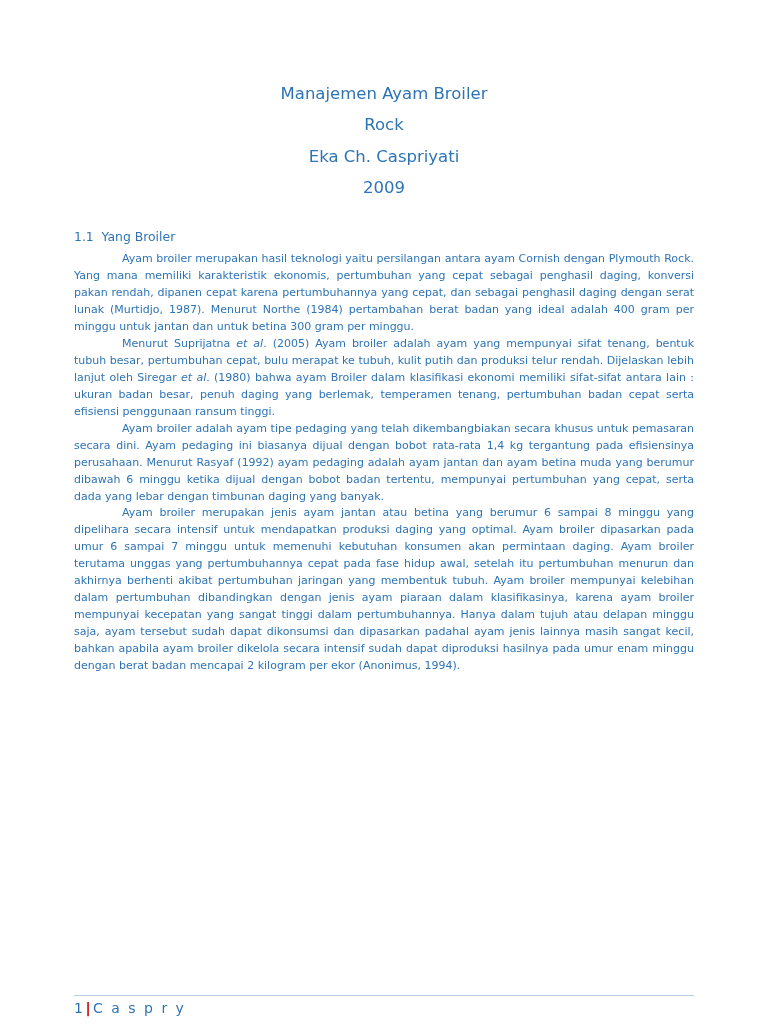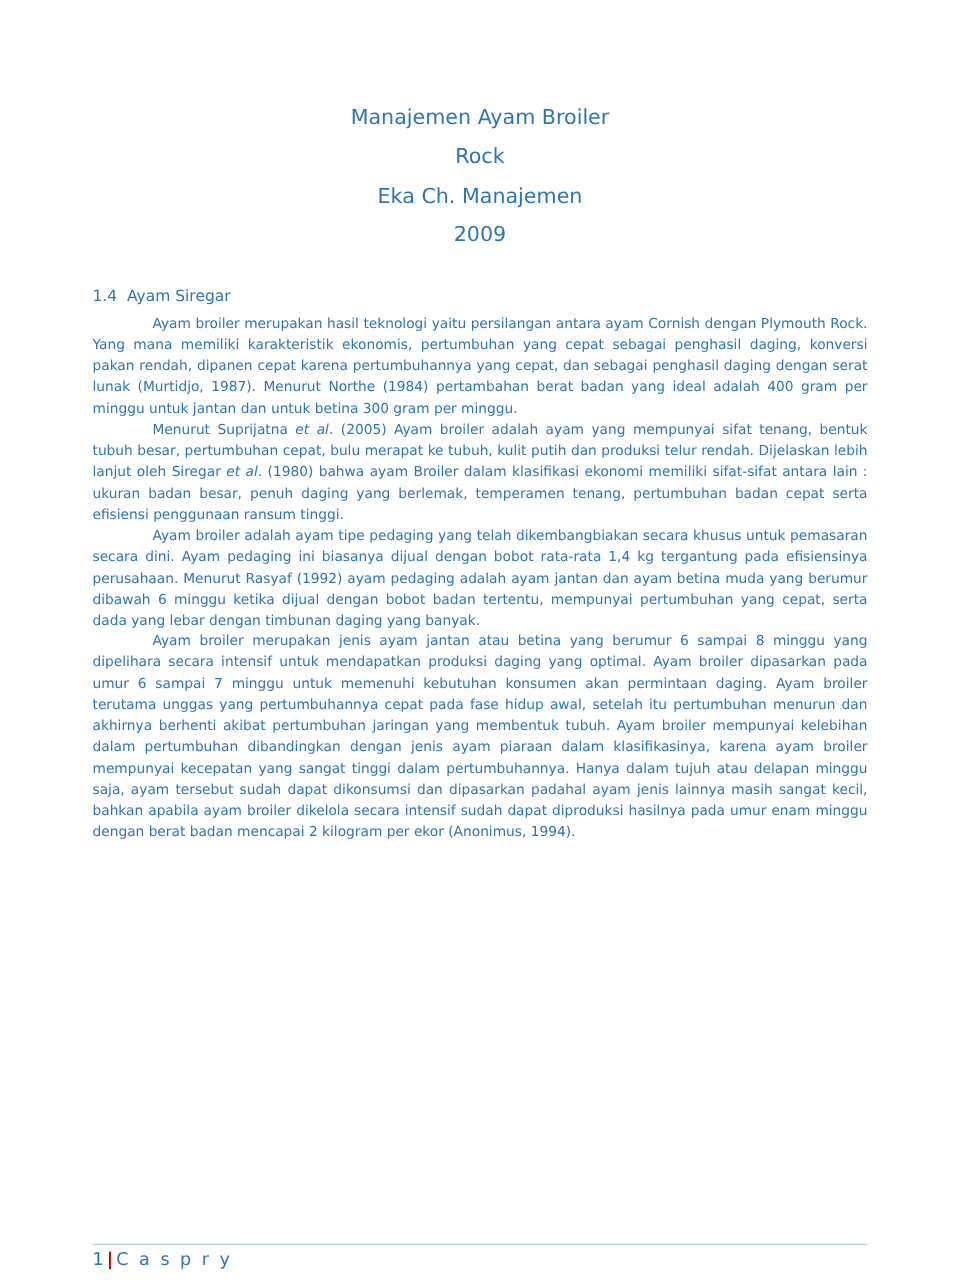--- a/index.html
+++ b/index.html
@@ -81,26 +81,26 @@
   }
 </style>
 </head>
 <body>
 
 <div class="page">
 
   <div class="title-block">
     <div>Manajemen Ayam Broiler</div>
     <div>Rock</div>
-    <div>Eka Ch. Manajemen</div>
+    <div>Eka Ch. Caspriyati</div>
     <div>2009</div>
   </div>
 
   <div class="section-heading">
-    <span class="num">1.4</span>&nbsp;&nbsp;<span>Ayam Siregar</span>
+    <span class="num">1.1</span>&nbsp;&nbsp;<span>Yang Broiler</span>
   </div>
 
   <div class="body-text">
     <p>Ayam broiler merupakan hasil teknologi yaitu persilangan antara ayam Cornish dengan Plymouth Rock. Yang mana memiliki karakteristik ekonomis, pertumbuhan yang cepat sebagai penghasil daging, konversi pakan rendah, dipanen cepat karena pertumbuhannya yang cepat, dan sebagai penghasil daging dengan serat lunak (Murtidjo, 1987). Menurut Northe (1984) pertambahan berat badan yang ideal adalah 400 gram per minggu untuk jantan dan untuk betina 300 gram per minggu.</p>
     <p><span>Menurut Suprijatna </span><em>et al</em><span>. (2005) Ayam broiler adalah ayam yang mempunyai sifat tenang, bentuk tubuh besar, pertumbuhan cepat, bulu merapat ke tubuh, kulit putih dan produksi telur rendah. Dijelaskan lebih lanjut oleh Siregar </span><em>et al</em><span>. (1980) bahwa ayam Broiler dalam klasifikasi ekonomi memiliki sifat-sifat antara lain : ukuran badan besar, penuh daging yang berlemak, temperamen tenang, pertumbuhan badan cepat serta efisiensi penggunaan ransum tinggi.</span></p>
     <p>Ayam broiler adalah ayam tipe pedaging yang telah dikembangbiakan secara khusus untuk pemasaran secara dini. Ayam pedaging ini biasanya dijual dengan bobot rata-rata 1,4 kg tergantung pada efisiensinya perusahaan. Menurut Rasyaf (1992) ayam pedaging adalah ayam jantan dan ayam betina muda yang berumur dibawah 6 minggu ketika dijual dengan bobot badan tertentu, mempunyai pertumbuhan yang cepat, serta dada yang lebar dengan timbunan daging yang banyak.</p>
     <p>Ayam broiler merupakan jenis ayam jantan atau betina yang berumur 6 sampai 8 minggu yang dipelihara secara intensif untuk mendapatkan produksi daging yang optimal. Ayam broiler dipasarkan pada umur 6 sampai 7 minggu untuk memenuhi kebutuhan konsumen akan permintaan daging. Ayam broiler terutama unggas yang pertumbuhannya cepat pada fase hidup awal, setelah itu pertumbuhan menurun dan akhirnya berhenti akibat pertumbuhan jaringan yang membentuk tubuh. Ayam broiler mempunyai kelebihan dalam pertumbuhan dibandingkan dengan jenis ayam piaraan dalam klasifikasinya, karena ayam broiler mempunyai kecepatan yang sangat tinggi dalam pertumbuhannya. Hanya dalam tujuh atau delapan minggu saja, ayam tersebut sudah dapat dikonsumsi dan dipasarkan padahal ayam jenis lainnya masih sangat kecil, bahkan apabila ayam broiler dikelola secara intensif sudah dapat diproduksi hasilnya pada umur enam minggu dengan berat badan mencapai 2 kilogram per ekor (Anonimus, 1994).</p>
   </div>
 
   <div class="footer">

